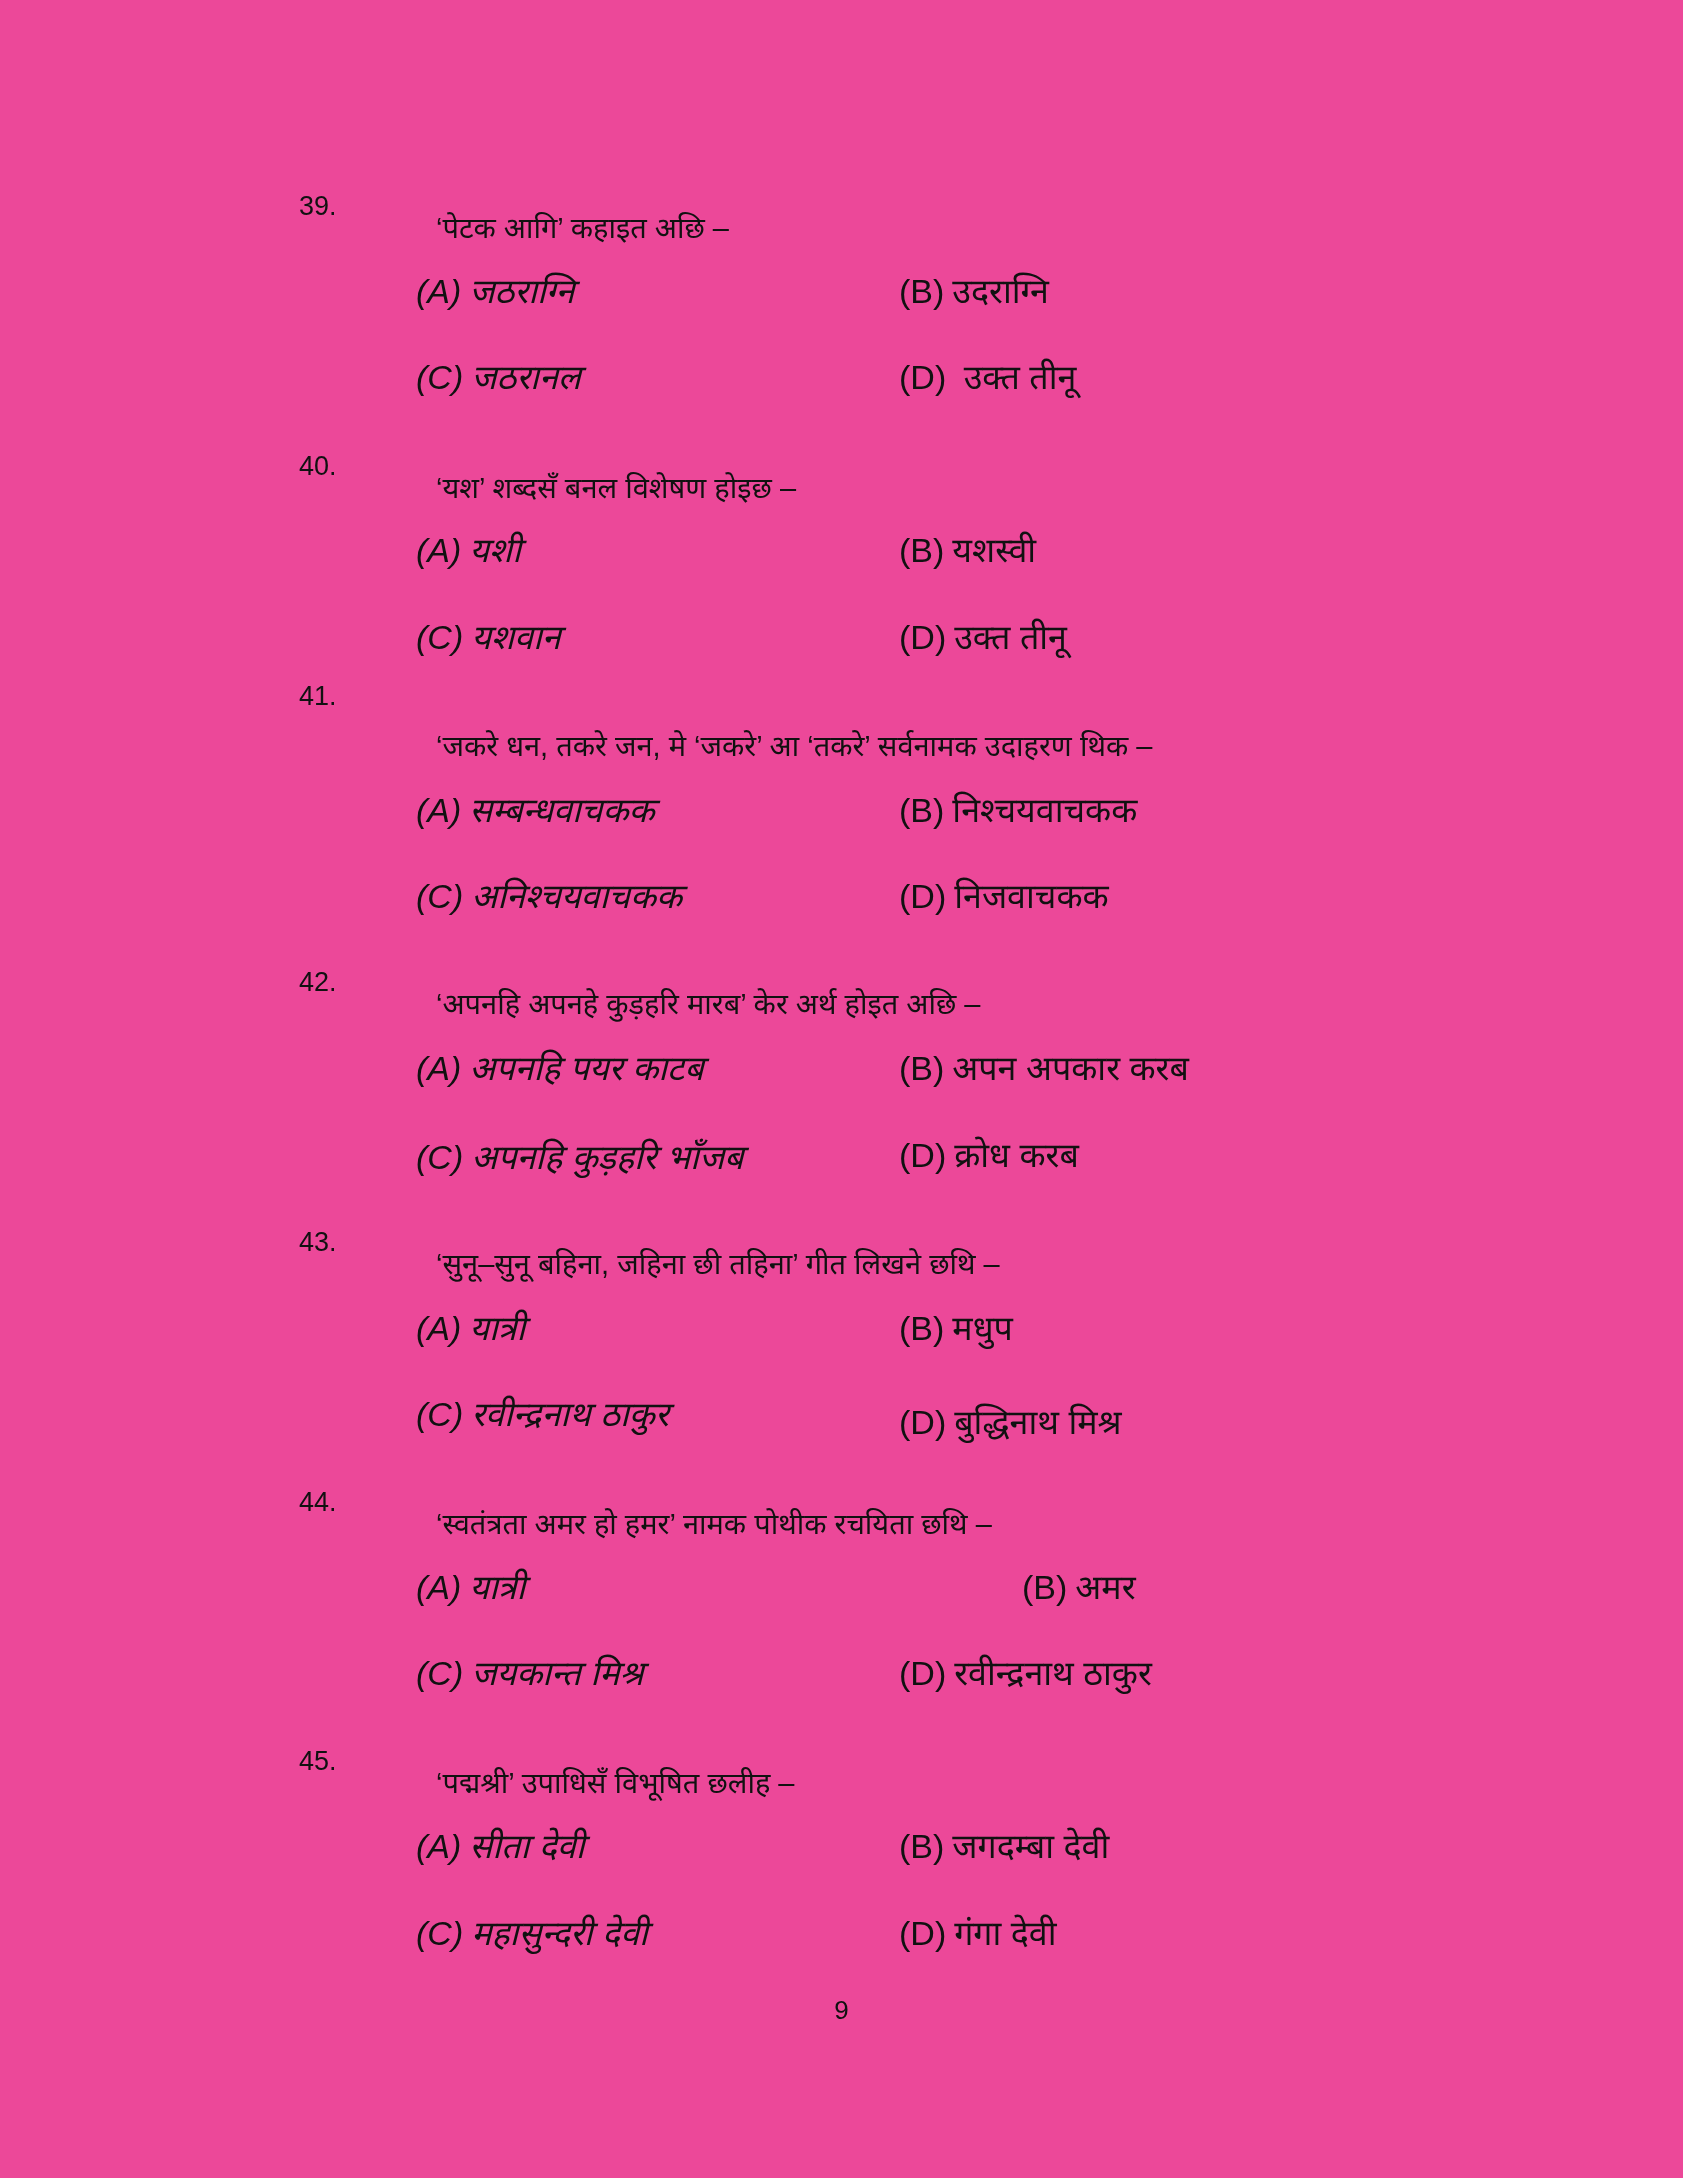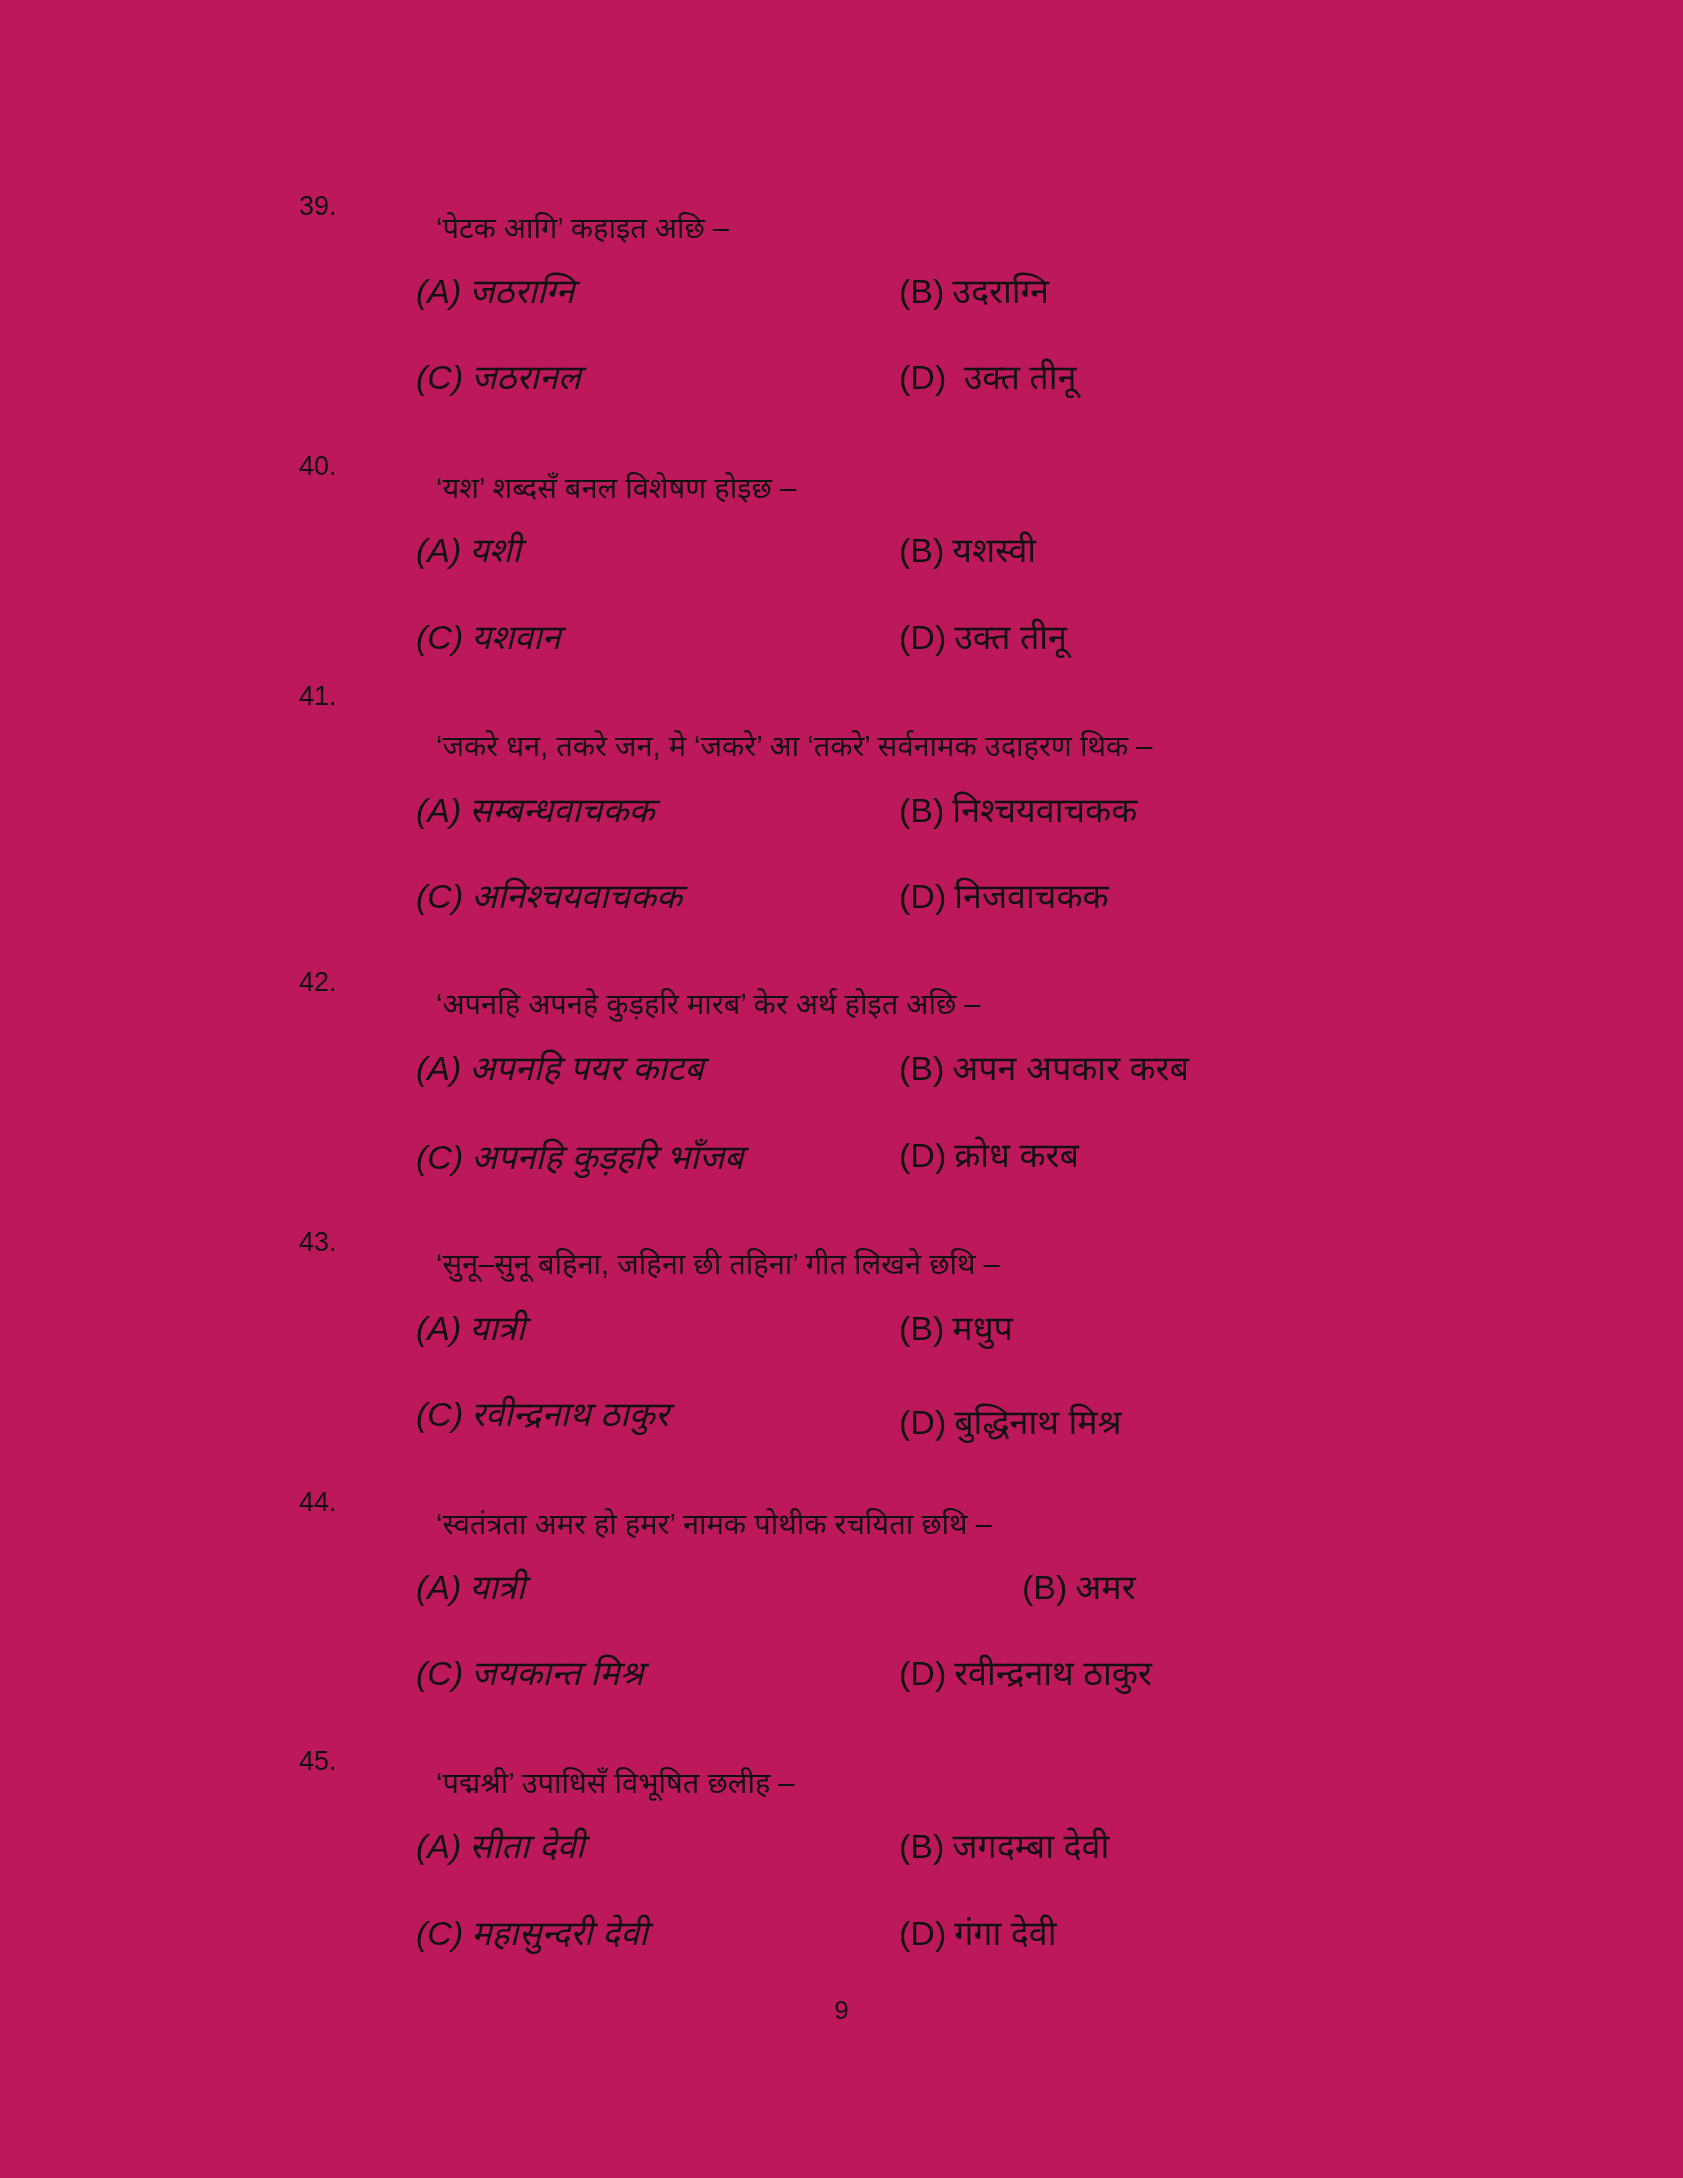--- a/index.html
+++ b/index.html
@@ -1,17 +1,17 @@
 <!DOCTYPE html>
 <html><head>
 <meta charset="utf-8">
 <style>
   html, body { margin: 0; padding: 0; background: #ffffff; }
   body { width: 1683px; height: 2178px; position: relative; overflow: hidden; color: #111; font-family: "Liberation Sans", "DejaVu Sans", sans-serif; }
-  .page { position: absolute; left: 0; top: 0; width: 1683px; height: 2178px; background: #be185d; }
+  .page { position: absolute; left: 0; top: 0; width: 1683px; height: 2178px; background: #ec4899; }
   .qnum { position: absolute; left: 299px; font-size: 27px; line-height: 1; transform: translateY(-50%); }
   .qtext { position: absolute; left: 436px; font-size: 29px; line-height: 1; transform: translateY(-50%); white-space: nowrap; margin-top: 22px; }
   .opt { position: absolute; font-size: 34px; line-height: 1; transform: translateY(-50%); white-space: nowrap; }
   .opt .lbl { margin-right: 8px; }
   .colA { left: 416px; font-style: italic; }
   .colB { left: 899px; }
   .colB-wide { left: 990px; margin-left: 32px; }
   .pnum { position: absolute; left: 0; width: 1683px; text-align: center; top: 2010px; font-size: 26px; transform: translateY(-50%); }
 </style>
 </head>

